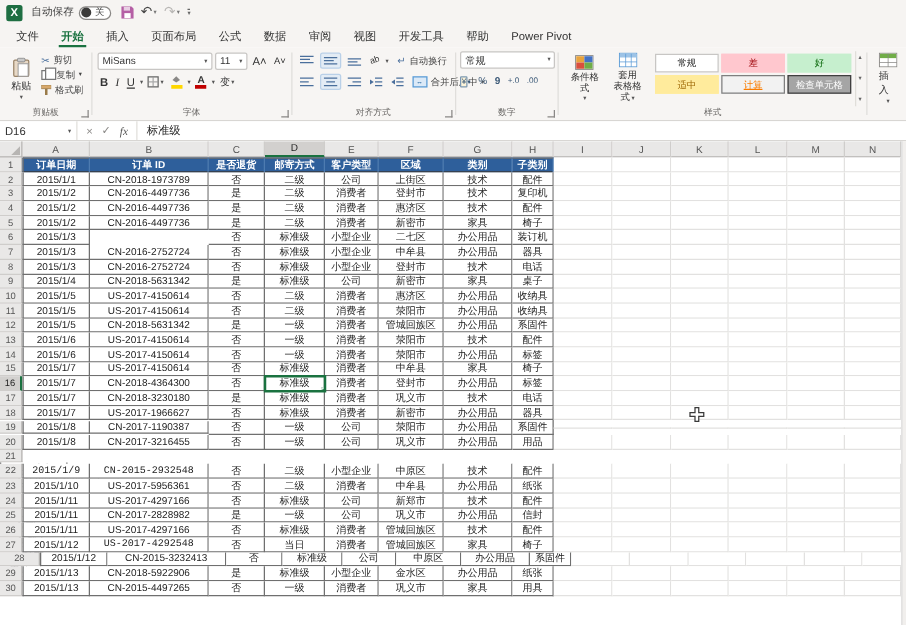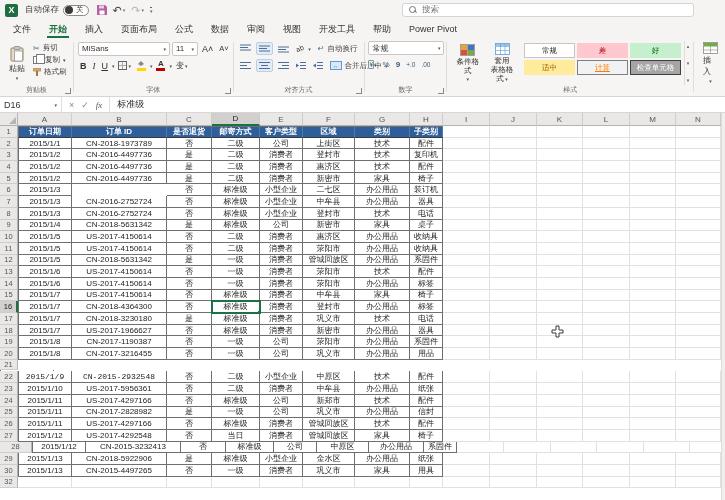--- a/index.html
+++ b/index.html
@@ -119,24 +119,20 @@
         <svg class="savesvg" width="10" height="10" viewBox="0 0 10 10">
           <polygon points="0,0 8,0 10,2 10,10 0,10" fill="#b55fa5"></polygon>
           <rect x="2" y="0.5" width="5" height="3" fill="#e9cfe4"></rect>
           <rect x="2.5" y="5.5" width="5" height="4" fill="#fff"></rect>
         </svg>
       </span>
       <span class="btn">↶<span class="drop">▾</span></span>
       <span class="btn disabled">↷<span class="drop">▾</span></span>
       <span class="qat-more">▾</span>
     </div>
-    <div class="searchbox">
-      <span class="mag"></span>
-      <span>搜索</span>
-    </div>
   </div>
 
   <div class="tabsbar">
       <div class="rtab">文件</div>
       <div class="rtab active">开始</div>
       <div class="rtab">插入</div>
       <div class="rtab">页面布局</div>
       <div class="rtab">公式</div>
       <div class="rtab">数据</div>
       <div class="rtab">审阅</div>
@@ -730,21 +726,21 @@
         <span class="cell tcell" style="width: 52px;">新密市</span>
         <span class="cell tcell" style="width: 55px;">办公用品</span>
         <span class="cell tcell" style="width: 33px;">器具</span>
         <span class="cell gcell" style="width: 47px;"></span>
         <span class="cell gcell" style="width: 47px;"></span>
         <span class="cell gcell" style="width: 46px;"></span>
         <span class="cell gcell" style="width: 47px;"></span>
         <span class="cell gcell" style="width: 46px;"></span>
         <span class="cell gcell" style="width: 45px;"></span>
       </div>
-      <div class="srow" style="height: 11.6875px;">
+      <div class="srow" style="height: 11.6875px; align-items: center;">
         <span class="cell rowhead" style="width: 18px;">19</span>
         <span class="cell tcell first" style="width: 54px;">2015/1/8</span>
         <span class="cell tcell" style="width: 95px;">CN-2017-1190387</span>
         <span class="cell tcell" style="width: 45px;">否</span>
         <span class="cell tcell" style="width: 48px;">一级</span>
         <span class="cell tcell" style="width: 43px;">公司</span>
         <span class="cell tcell" style="width: 52px;">荥阳市</span>
         <span class="cell tcell" style="width: 55px;">办公用品</span>
         <span class="cell tcell" style="width: 33px;">系固件</span>
         <span class="cell gcell" style="width: 47px;"></span>
@@ -869,21 +865,21 @@
         <span class="cell gcell" style="width: 47px;"></span>
         <span class="cell gcell" style="width: 47px;"></span>
         <span class="cell gcell" style="width: 46px;"></span>
         <span class="cell gcell" style="width: 47px;"></span>
         <span class="cell gcell" style="width: 46px;"></span>
         <span class="cell gcell" style="width: 45px;"></span>
       </div>
       <div class="srow" style="height: 11.6875px;">
         <span class="cell rowhead" style="width: 18px;">27</span>
         <span class="cell tcell first" style="width: 54px;">2015/1/12</span>
-        <span class="cell tcell" style="width: 95px;">US-2017-4292548</span>
+        <span class="cell tcell" style="width: 95px; font-family: Liberation Mono, monospace;">US-2017-4292548</span>
         <span class="cell tcell" style="width: 45px;">否</span>
         <span class="cell tcell" style="width: 48px;">当日</span>
         <span class="cell tcell" style="width: 43px;">消费者</span>
         <span class="cell tcell" style="width: 52px;">管城回族区</span>
         <span class="cell tcell" style="width: 55px;">家具</span>
         <span class="cell tcell" style="width: 33px;">椅子</span>
         <span class="cell gcell" style="width: 47px;"></span>
         <span class="cell gcell" style="width: 47px;"></span>
         <span class="cell gcell" style="width: 46px;"></span>
         <span class="cell gcell" style="width: 47px;"></span>
@@ -934,36 +930,19 @@
         <span class="cell tcell" style="width: 52px;">巩义市</span>
         <span class="cell tcell" style="width: 55px;">家具</span>
         <span class="cell tcell" style="width: 33px;">用具</span>
         <span class="cell gcell" style="width: 47px;"></span>
         <span class="cell gcell" style="width: 47px;"></span>
         <span class="cell gcell" style="width: 46px;"></span>
         <span class="cell gcell" style="width: 47px;"></span>
         <span class="cell gcell" style="width: 46px;"></span>
         <span class="cell gcell" style="width: 45px;"></span>
       </div>
-      <div class="srow" style="height: 11.6875px;">
-        <span class="cell rowhead" style="width: 18px;">32</span>
-        <span class="cell gcell" style="width: 54px;"></span>
-        <span class="cell gcell" style="width: 95px;"></span>
-        <span class="cell gcell" style="width: 45px;"></span>
-        <span class="cell gcell" style="width: 48px;"></span>
-        <span class="cell gcell" style="width: 43px;"></span>
-        <span class="cell gcell" style="width: 52px;"></span>
-        <span class="cell gcell" style="width: 55px;"></span>
-        <span class="cell gcell" style="width: 33px;"></span>
-        <span class="cell gcell" style="width: 47px;"></span>
-        <span class="cell gcell" style="width: 47px;"></span>
-        <span class="cell gcell" style="width: 46px;"></span>
-        <span class="cell gcell" style="width: 47px;"></span>
-        <span class="cell gcell" style="width: 46px;"></span>
-        <span class="cell gcell" style="width: 45px;"></span>
-      </div>
     </div>
   <div class="vscroll"></div>
 
   <svg class="cursor" width="13" height="13" viewBox="0 0 13 13">
     <path d="M5,1 h3 v4 h4 v3 h-4 v4 h-3 v-4 h-4 v-3 h4 z" fill="#fff" stroke="#3a3a3a" stroke-width="1"></path>
   </svg>
 </div>
 
 </body></html>

